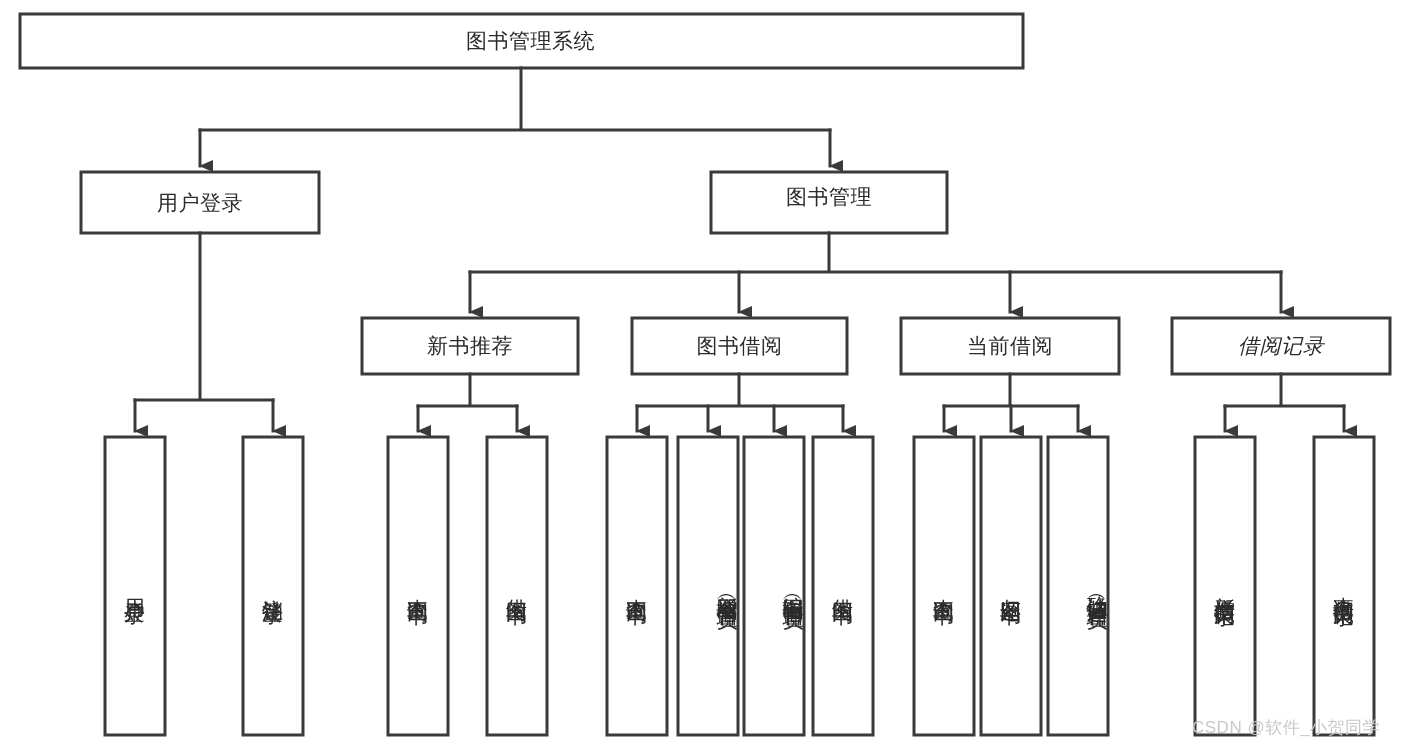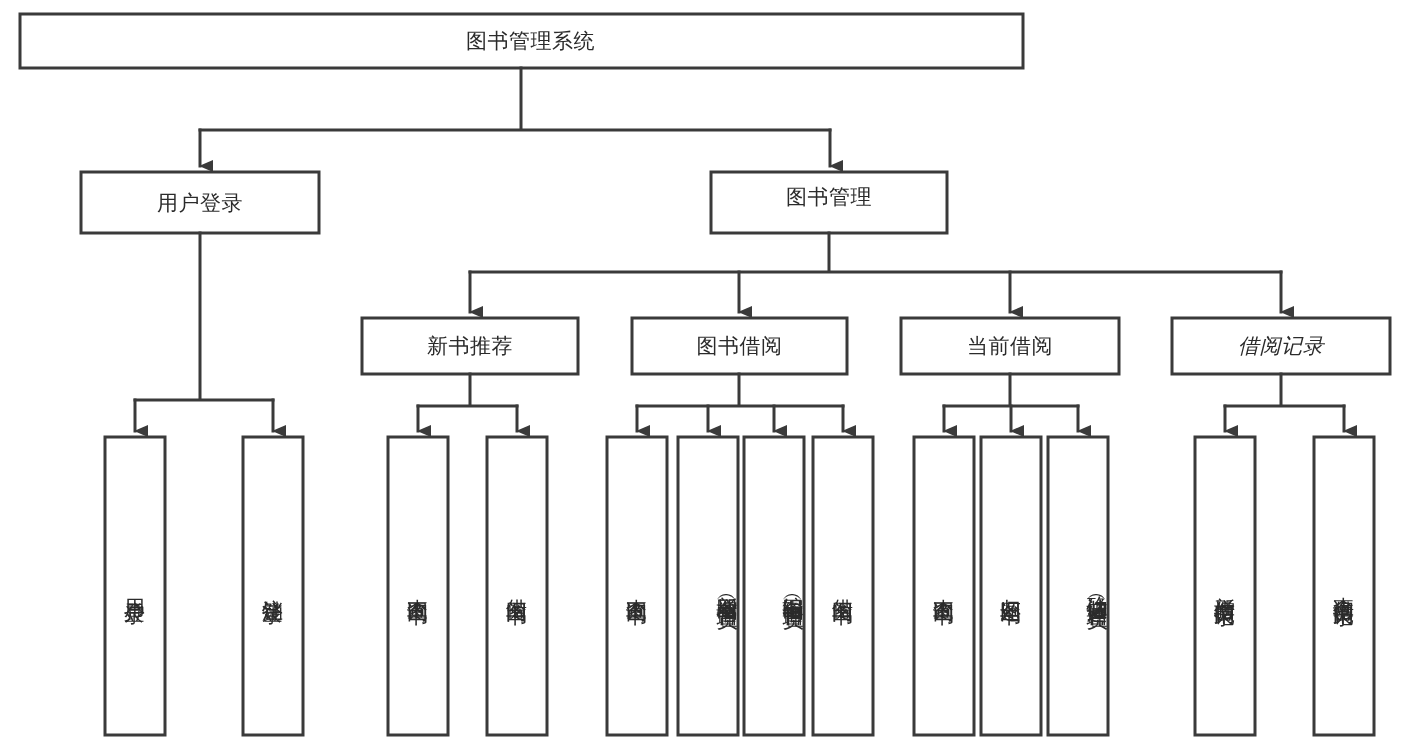--- a/index.html
+++ b/index.html
@@ -175,14 +175,15 @@
   <div class="node-label-v tall" style="left:744px; top:437px; width:60px; height:298px;">编辑图书（管理员）</div>
   <div class="node-label-v" style="left:813px; top:437px; width:60px; height:298px;">借阅图书</div>
 
   <div class="node-label-v" style="left:914px; top:437px; width:60px; height:298px;">查询图书</div>
   <div class="node-label-v" style="left:981px; top:437px; width:60px; height:298px;">归还图书</div>
   <div class="node-label-v tall" style="left:1048px; top:437px; width:60px; height:298px;">确认归还（管理员）</div>
 
   <div class="node-label-v" style="left:1195px; top:437px; width:60px; height:298px;">新增借阅记录</div>
   <div class="node-label-v" style="left:1314px; top:437px; width:60px; height:298px;">查询借阅记录</div>
 
+  <div class="watermark" style="left:1192px; top:716px;">CSDN @软件_小贺同学</div>
 
 </div>
 
 </body></html>

